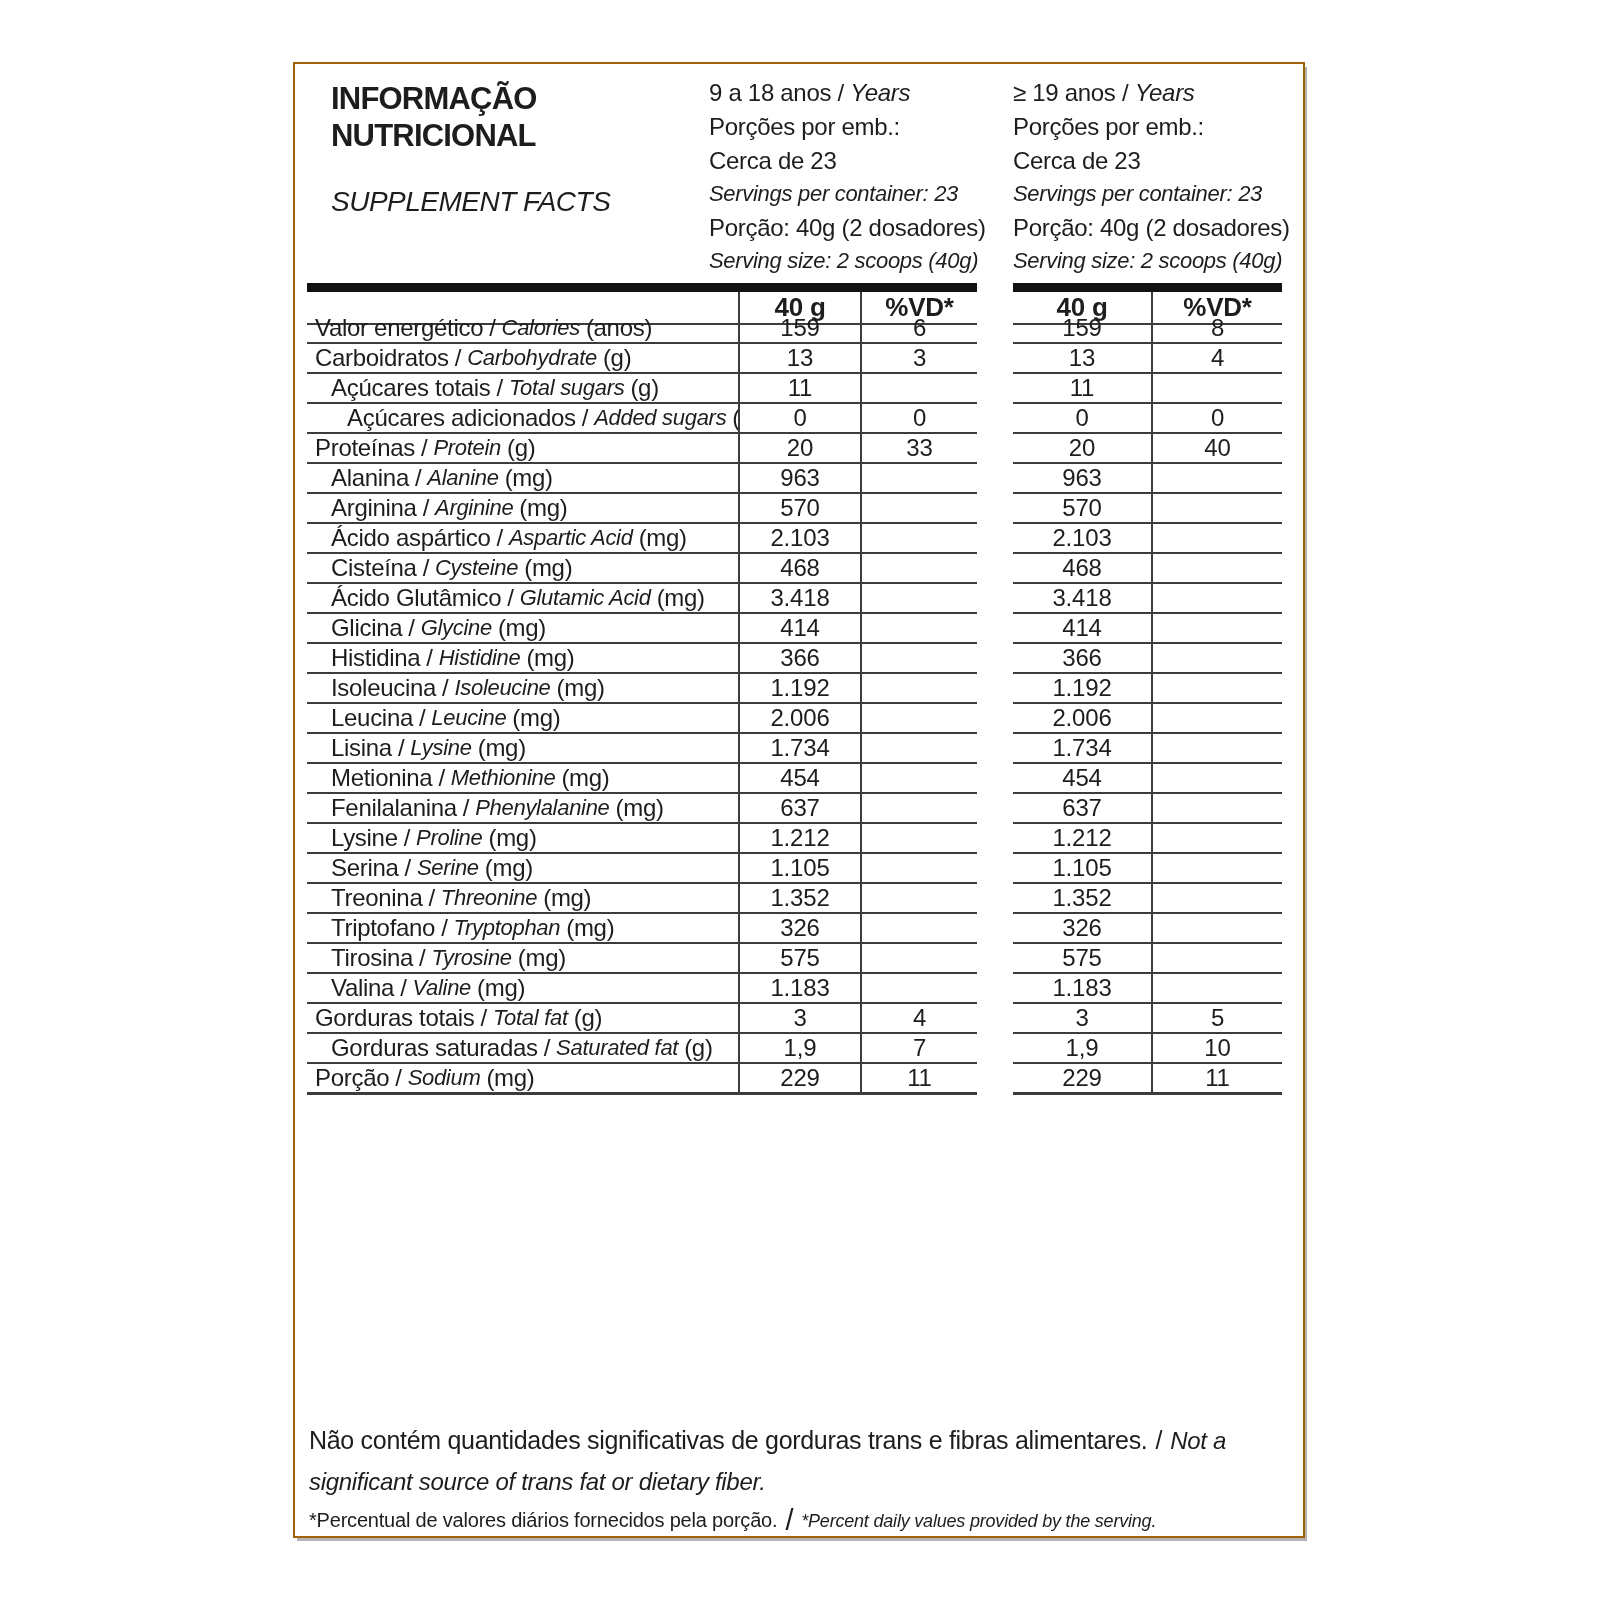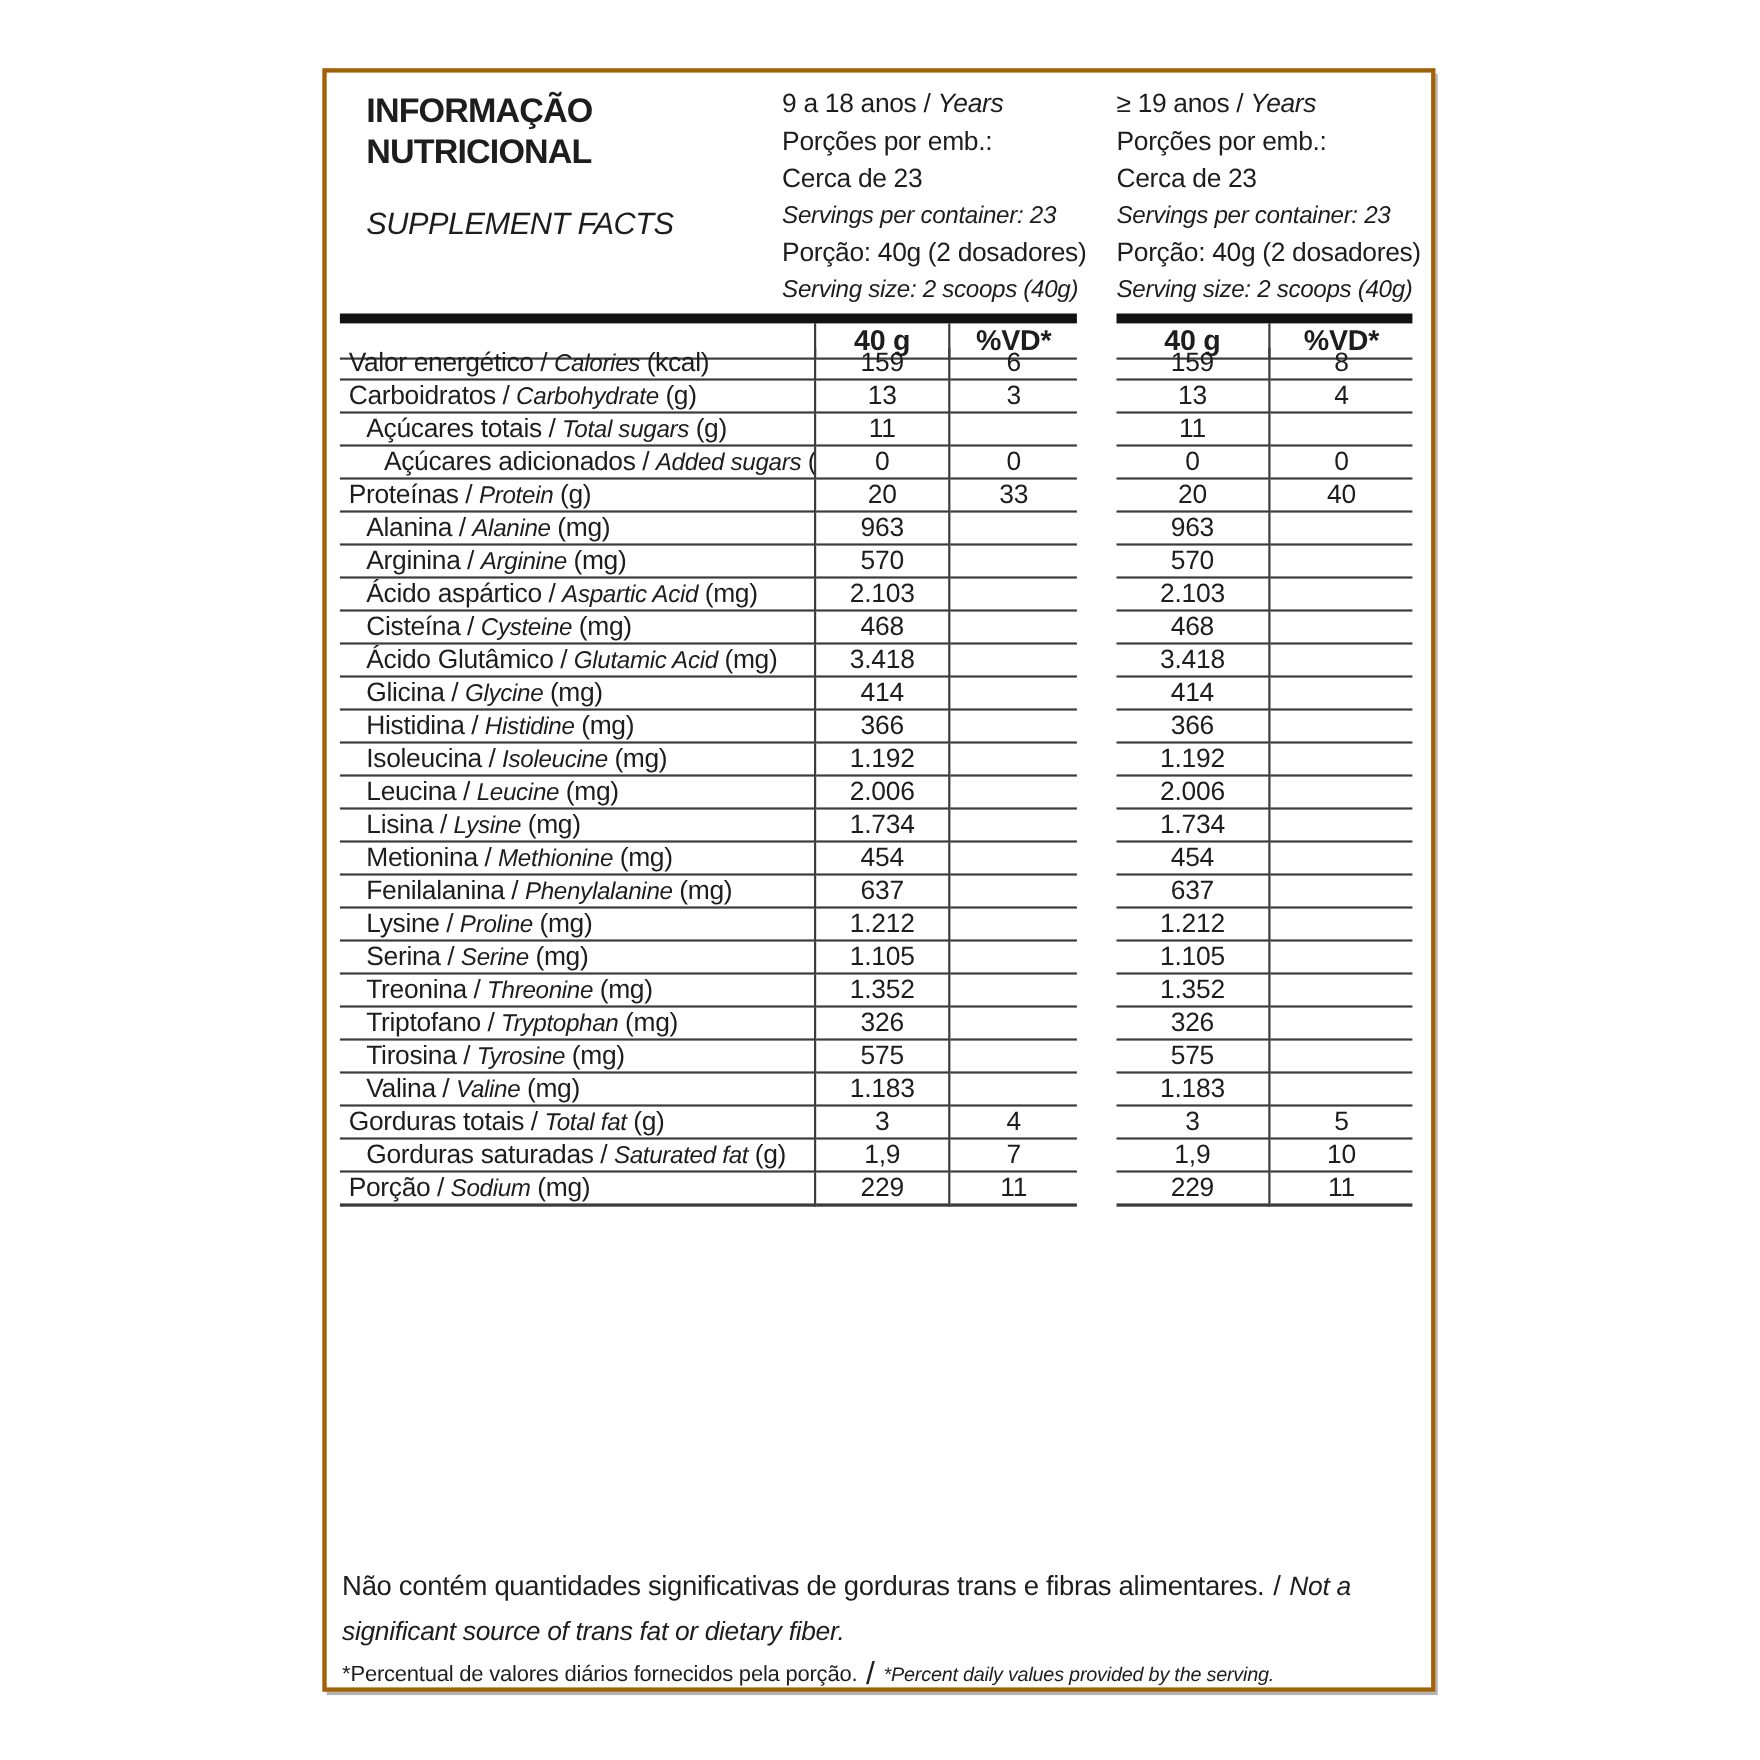--- a/index.html
+++ b/index.html
@@ -13,21 +13,21 @@
     background:#ffffff;
     font-family:"Liberation Sans", sans-serif;
     color:var(--text);
     position:relative;
     letter-spacing:-0.2px;
   }
   .panel{
     position:absolute;
     left:293px;top:62px;
     width:1012px;height:1476px;
-    border:4px solid #a16207;
+    border:2px solid #a16207;
     box-shadow:3px 4px 0 -1px #b3b3b3;
     background:#ffffff;
     box-sizing:border-box;
   }
   
   .title-block{
     position:absolute;left:36px;top:16px;
     font-weight:bold;font-size:31px;line-height:37px;
     letter-spacing:-0.8px;
   }
@@ -126,21 +126,21 @@
       <div class="cell"></div>
       <div class="cell num br bb bold">40 g</div>
       <div class="cell num bb bold">%VD*</div>
     </div>
     <div id="rows">
         <div class="trow">
           <div class="cell label br bb ind0">
             <span class="lpt">Valor energético</span>
             <span class="lsep">/</span>
             <span class="len">Calories</span>
-            <span class="lunit">(kcal)</span>
+            <span class="lunit">(anos)</span>
           </div>
           <div class="cell num br bb">159</div>
           <div class="cell num bb">6</div>
           <div class="cell"></div>
           <div class="cell num br bb">159</div>
           <div class="cell num bb">8</div>
         </div>
         <div class="trow">
           <div class="cell label br bb ind0">
             <span class="lpt">Carboidratos</span>

